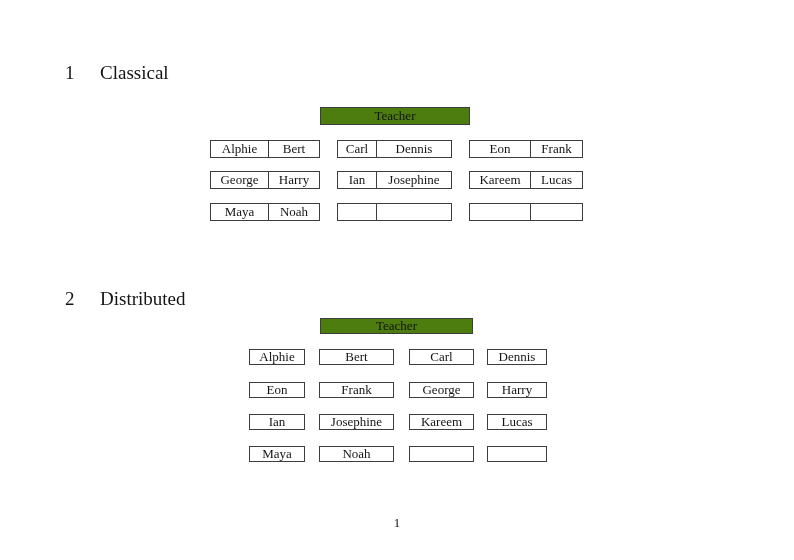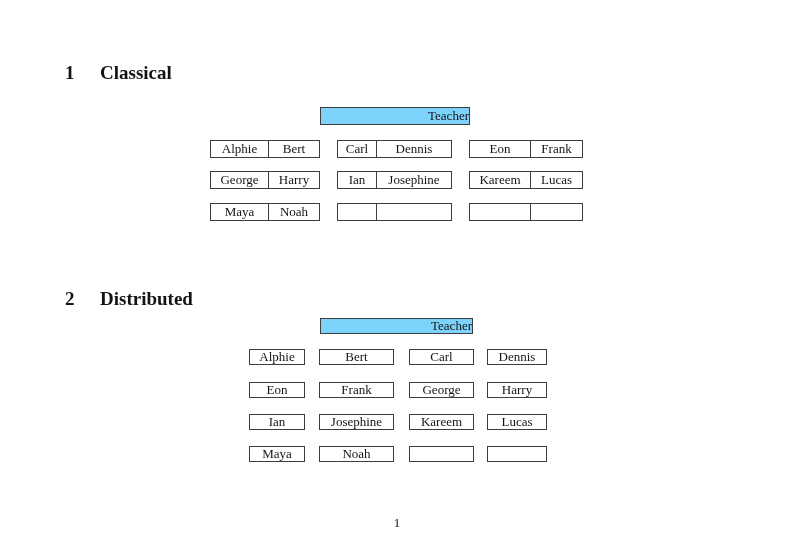--- a/index.html
+++ b/index.html
@@ -7,32 +7,32 @@
     width: 794px; height: 560px;
     background: #ffffff;
     font-family: "Liberation Serif", "DejaVu Serif", serif;
     color: #141414;
     position: relative;
     overflow: hidden;
   }
   .heading {
     position: absolute;
     left: 65px;
-    font-weight: bold;
+    font-weight: normal;
     font-size: 19px;
     white-space: nowrap;
   }
   .hnum { display: inline-block; width: 35px; }
   .tbox {
     position: absolute;
     border: 1px solid #3d3d3d;
     box-sizing: border-box;
-    text-align: right;
+    text-align: center;
     font-size: 13px;
-    background: #7dd3fc;
+    background: #4d7c0f;
   }
   .desk {
     position: absolute;
     border: 1px solid #3d3d3d;
     box-sizing: border-box;
     display: flex;
     background: #ffffff;
   }
   .seat {
     text-align: center;

